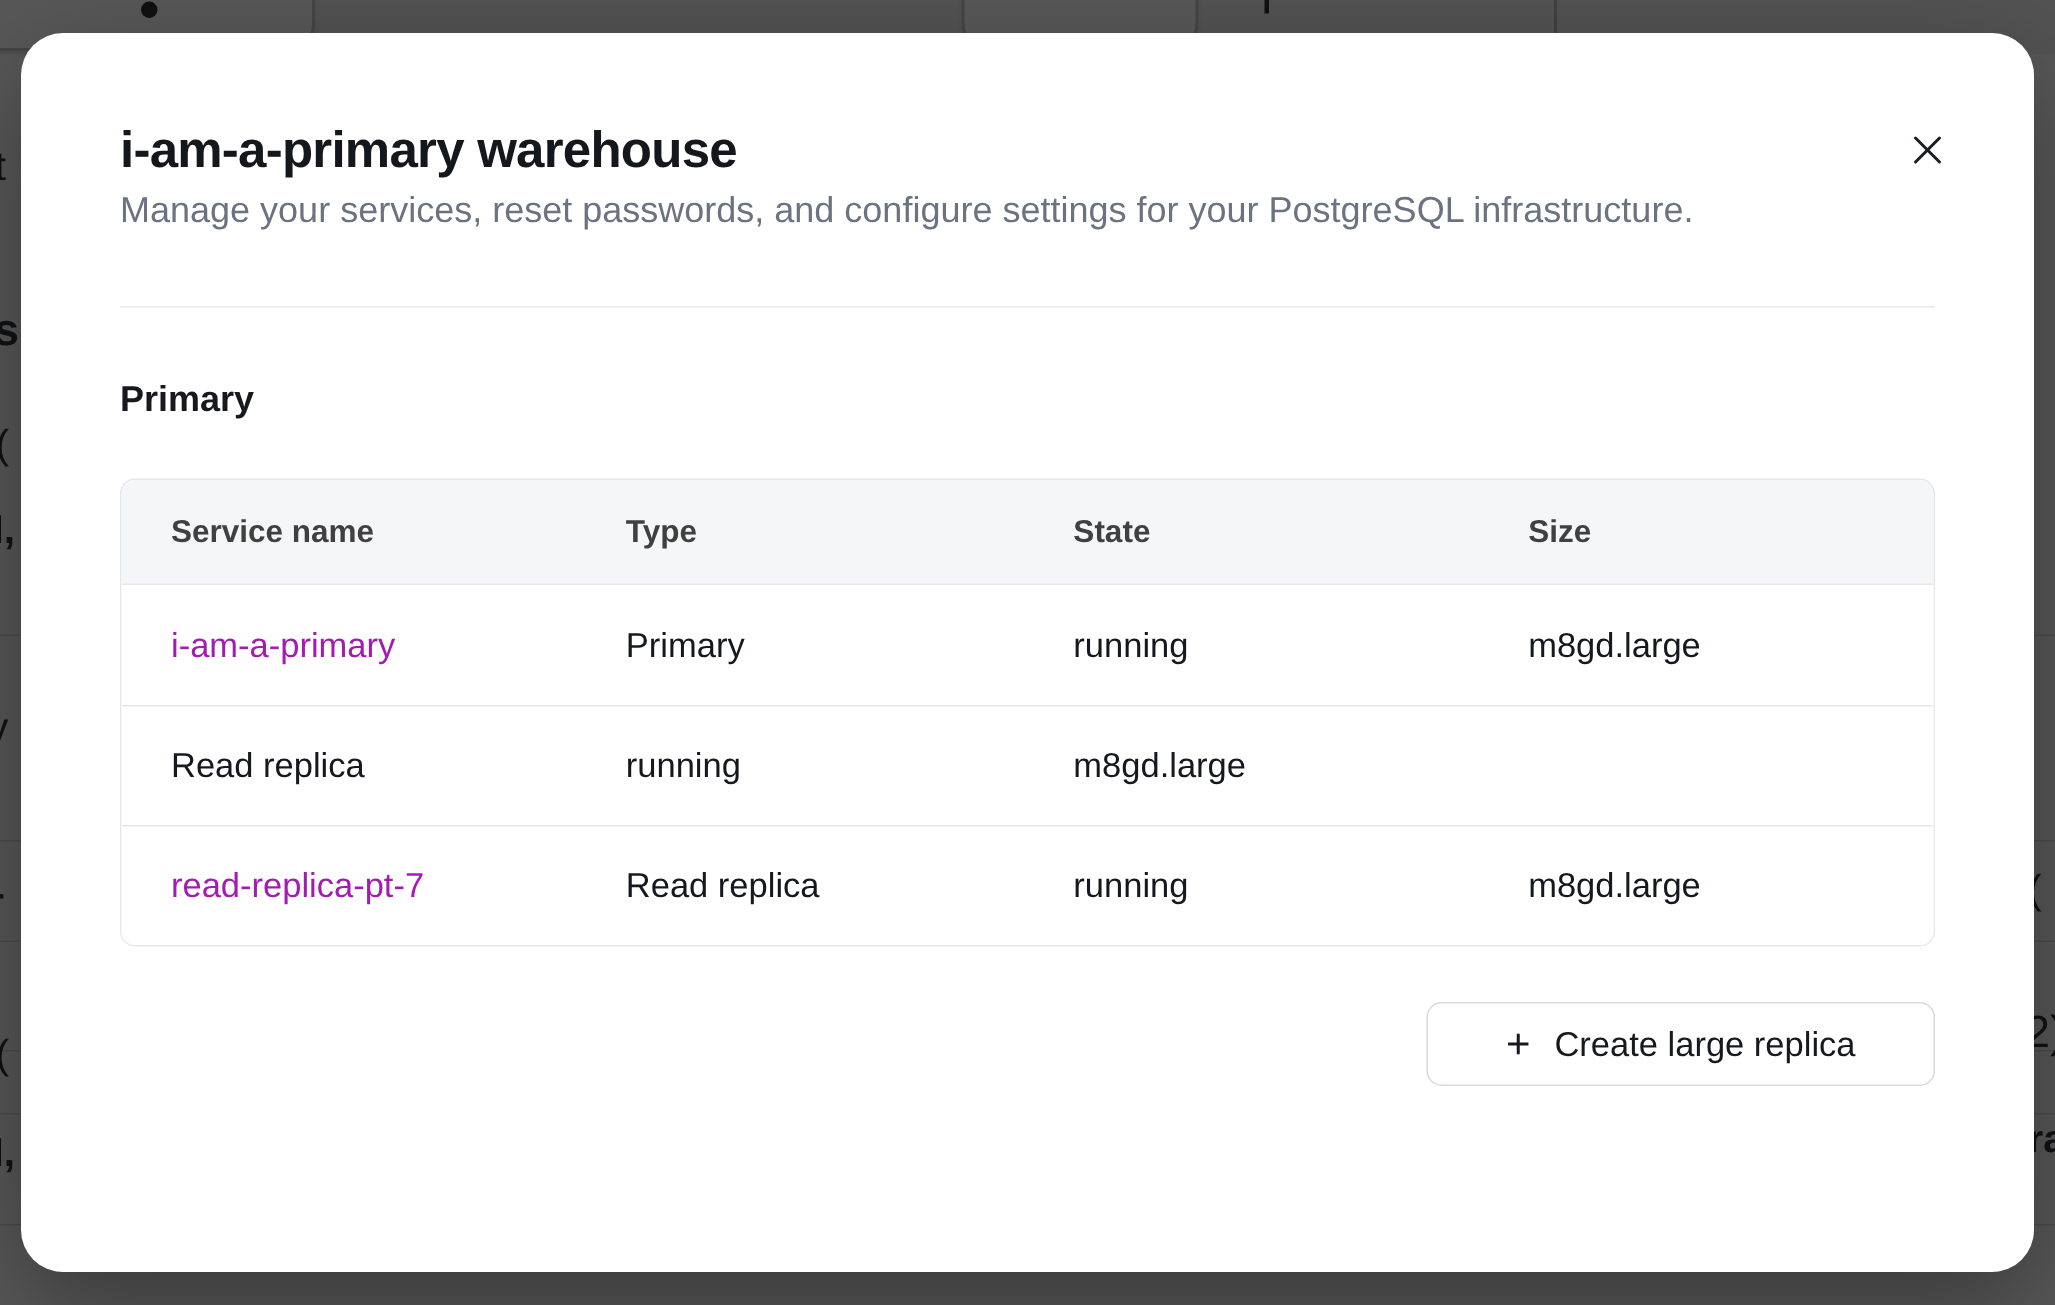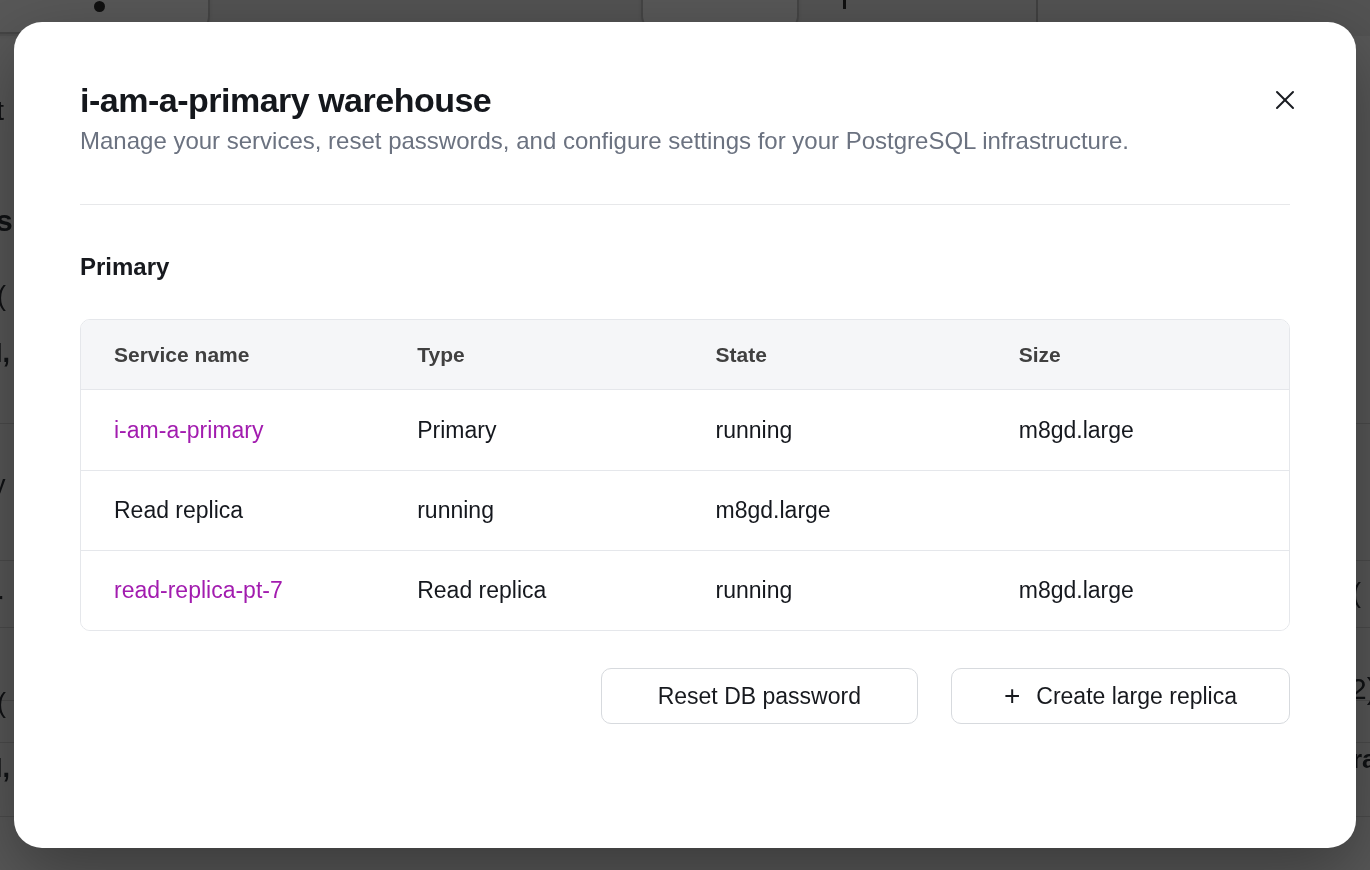--- a/index.html
+++ b/index.html
@@ -157,21 +157,18 @@
 
     <div class="t-row">
       <div class="t-cell"><a class="cell-link">read-replica-pt-7</a></div>
       <div class="t-cell">Read replica</div>
       <div class="t-cell">running</div>
       <div class="t-cell">m8gd.large</div>
     </div>
   </div>
 
   <div class="modal-footer">
-    <button class="btn btn-reset">
-      <span>Reset DB password</span>
-    </button>
     <button class="btn btn-create">
       <span class="plus-glyph">+</span>
       <span>Create large replica</span>
     </button>
   </div>
 </div>
 
 </body></html>

